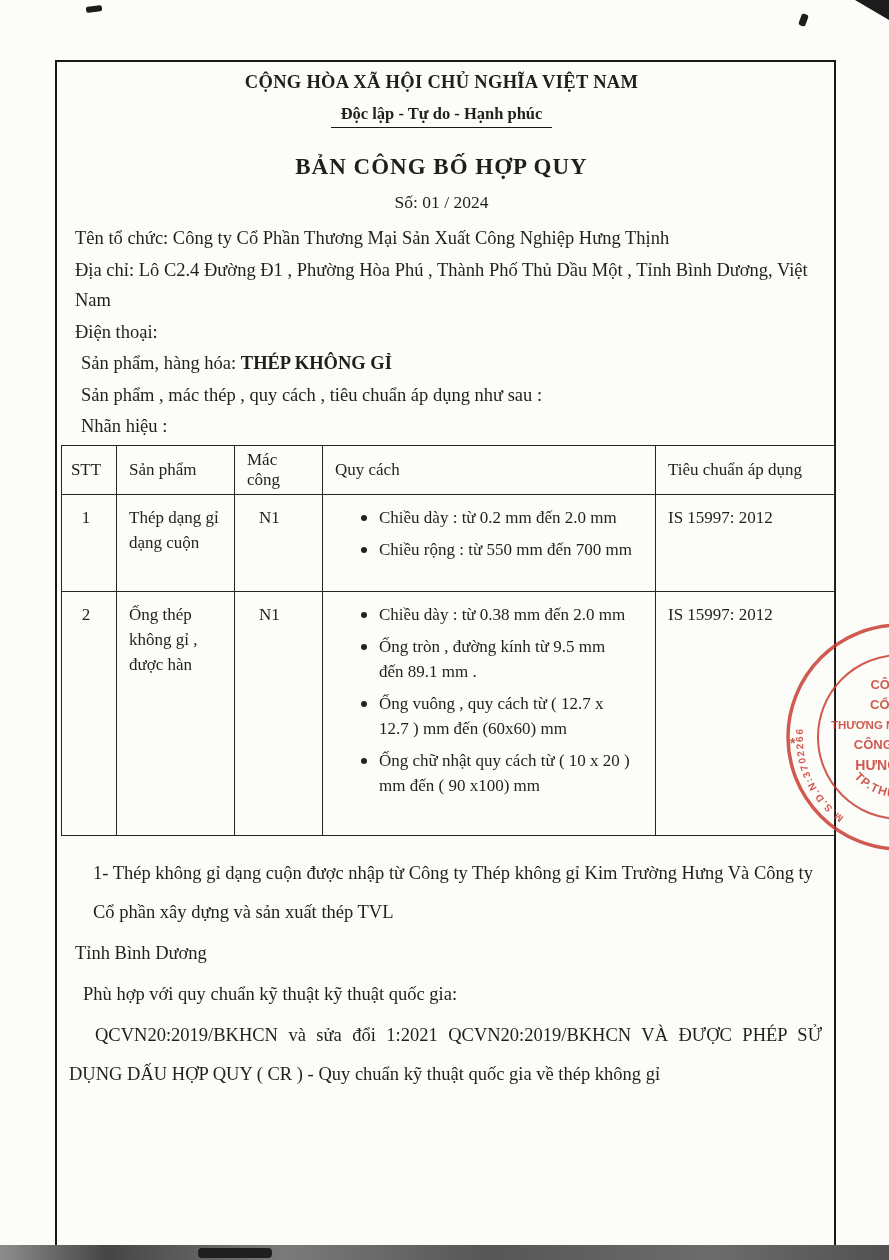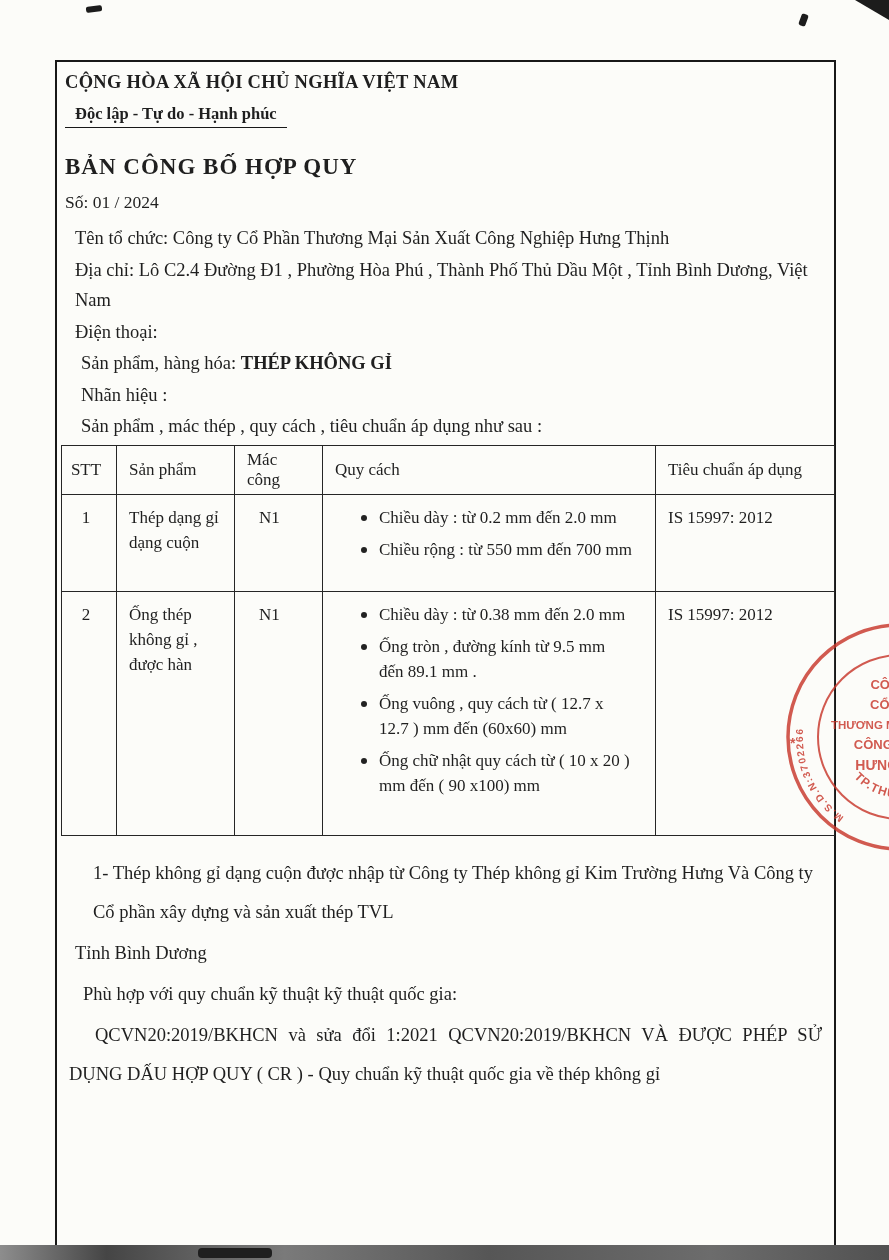--- a/index.html
+++ b/index.html
@@ -9,21 +9,21 @@
   .page {
     position:relative; width:889px; height:1260px;
     background:#fcfcf9; color:#1f1f1f; overflow:hidden;
   }
 
   .frame {
     position:absolute; left:55px; top:60px; width:781px; height:1192px;
     border:2px solid #181818;
   }
 
-  .center-line { position:absolute; left:0; right:8px; text-align:left;margin-left:8px; }
+  .center-line { position:absolute; left:0; right:8px; text-align:center; }
 
   .nat-header { top:10px; font-weight:bold; font-size:18.5px; letter-spacing:.3px; }
   .motto { top:42px; font-weight:bold; font-size:16.5px; }
   .motto .underlined { display:inline-block; border-bottom:1.6px solid #181818; padding:0 10px 3px 10px; }
   .doc-title { top:92px; font-weight:bold; font-size:23px; letter-spacing:1px; }
   .doc-number { top:130px; font-size:17.5px; }
 
   .info { position:absolute; top:160px; left:18px; width:750px; font-size:18.5px; line-height:30.5px; }
   .info .line { margin-top:1px; }
   .info .indented { margin-left:6px; }
@@ -93,22 +93,22 @@
 
     <div class="center-line doc-title">BẢN CÔNG BỐ HỢP QUY</div>
 
     <div class="center-line doc-number">Số: 01 / 2024</div>
 
     <div class="info">
       <div class="line">Tên tổ chức: Công ty Cổ Phần Thương Mại Sản Xuất Công Nghiệp Hưng Thịnh</div>
       <div class="line">Địa chỉ: Lô C2.4 Đường Đ1 , Phường Hòa Phú , Thành Phố Thủ Dầu Một , Tỉnh Bình Dương, Việt Nam</div>
       <div class="line">Điện thoại:</div>
       <div class="line indented"><span>Sản phẩm, hàng hóa: </span><span class="bold">THÉP KHÔNG GỈ</span></div>
+      <div class="line indented">Sản phẩm , mác thép , quy cách , tiêu chuẩn áp dụng như sau :</div>
       <div class="line indented">Nhãn hiệu :</div>
-      <div class="line indented">Sản phẩm , mác thép , quy cách , tiêu chuẩn áp dụng như sau :</div>
     </div>
 
     <table class="doc-table">
       <colgroup>
         <col style="width:55px">
           <col style="width:118px">
           <col style="width:88px">
           <col style="width:333px">
           <col style="width:179px">
       </colgroup>

